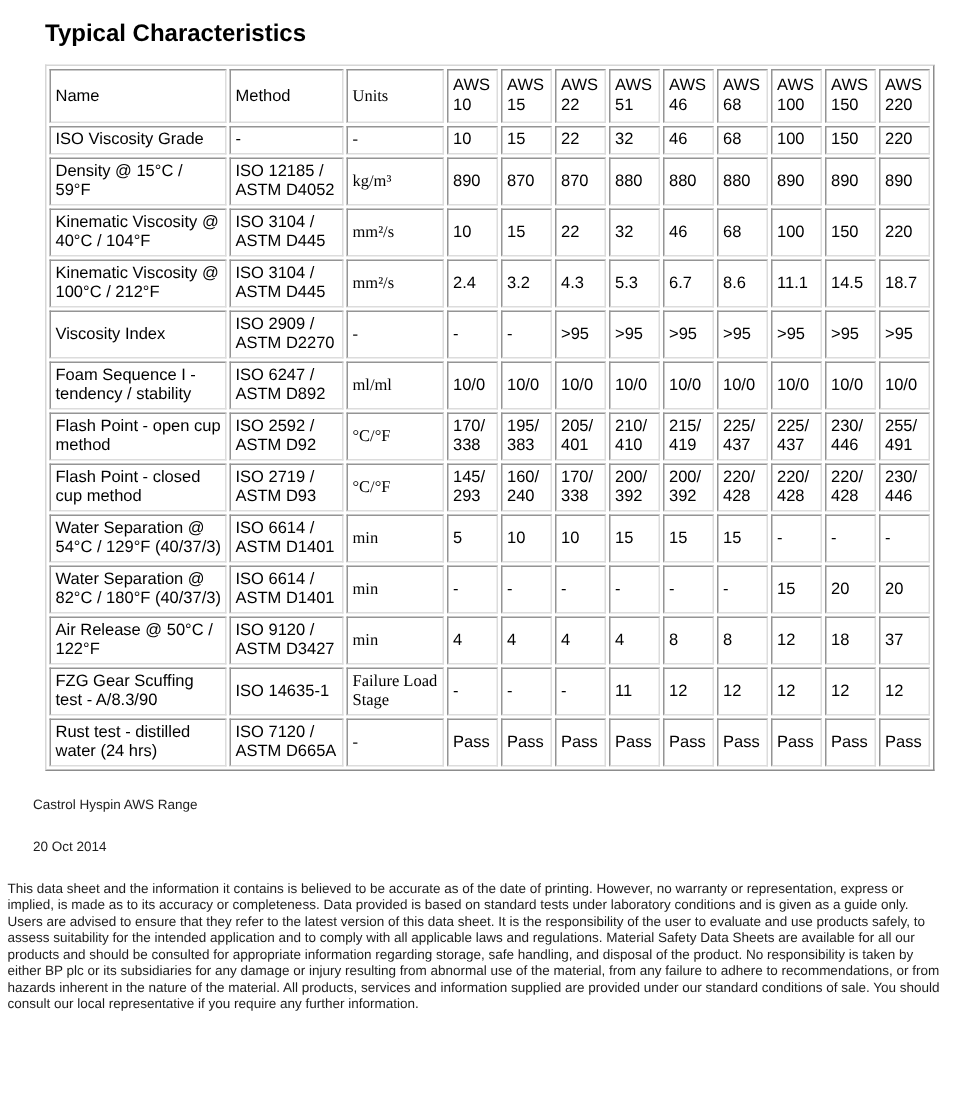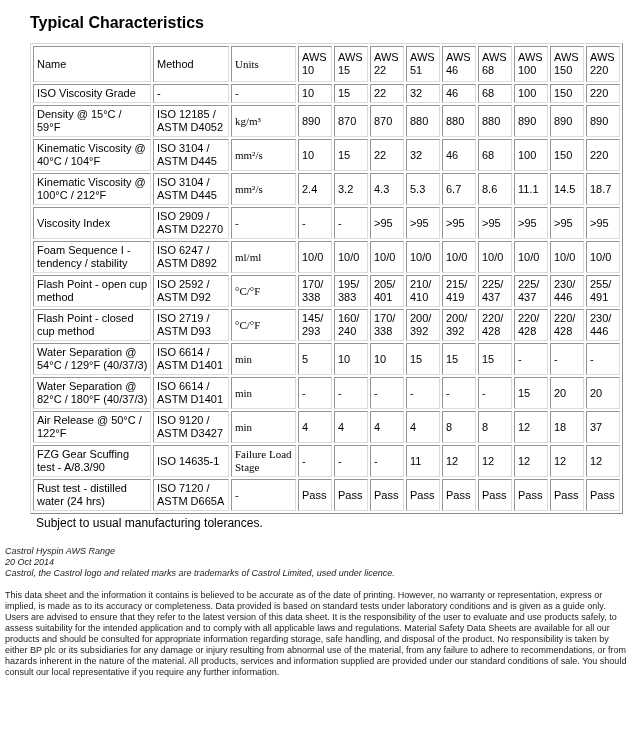--- a/index.html
+++ b/index.html
@@ -46,21 +46,21 @@
   p.footnote {
     margin: 2px 0 0 36px;
     font-size: 12px;
   }
   .smallprint {
     margin: 16px 6px 0 5px;
     font-size: 9px;
     line-height: 11px;
     color: #1c1c1c;
   }
-  .smallprint .line { margin: 0; font-style: italic; }
+  .smallprint .line { margin: 17px; }
   .smallprint .disclaimer { margin: 11px 0 0 0; width: 626px; }
 </style>
 </head>
 <body>
 
 <div class="page">
 
   <h1 class="title">Typical Characteristics</h1>
 
   <table class="chars">
@@ -277,23 +277,21 @@
           <td class="col-val">Pass</td>
           <td class="col-val">Pass</td>
           <td class="col-val">Pass</td>
           <td class="col-val">Pass</td>
           <td class="col-val">Pass</td>
           <td class="col-val">Pass</td>
         </tr>
       </tbody>
   </table>
 
-  <p class="footnote">Subject to usual manufacturing tolerances.</p>
 
   <div class="smallprint">
     <p class="line">Castrol Hyspin AWS Range</p>
     <p class="line">20 Oct 2014</p>
-    <p class="line">Castrol, the Castrol logo and related marks are trademarks of Castrol Limited, used under licence.</p>
     <p class="disclaimer">This data sheet and the information it contains is believed to be accurate as of the date of printing. However, no warranty or representation, express or implied, is made as to its accuracy or completeness. Data provided is based on standard tests under laboratory conditions and is given as a guide only. Users are advised to ensure that they refer to the latest version of this data sheet. It is the responsibility of the user to evaluate and use products safely, to assess suitability for the intended application and to comply with all applicable laws and regulations. Material Safety Data Sheets are available for all our products and should be consulted for appropriate information regarding storage, safe handling, and disposal of the product. No responsibility is taken by either BP plc or its subsidiaries for any damage or injury resulting from abnormal use of the material, from any failure to adhere to recommendations, or from hazards inherent in the nature of the material. All products, services and information supplied are provided under our standard conditions of sale. You should consult our local representative if you require any further information.</p>
 
   </div>
 
 </div>
 
 </body></html>

